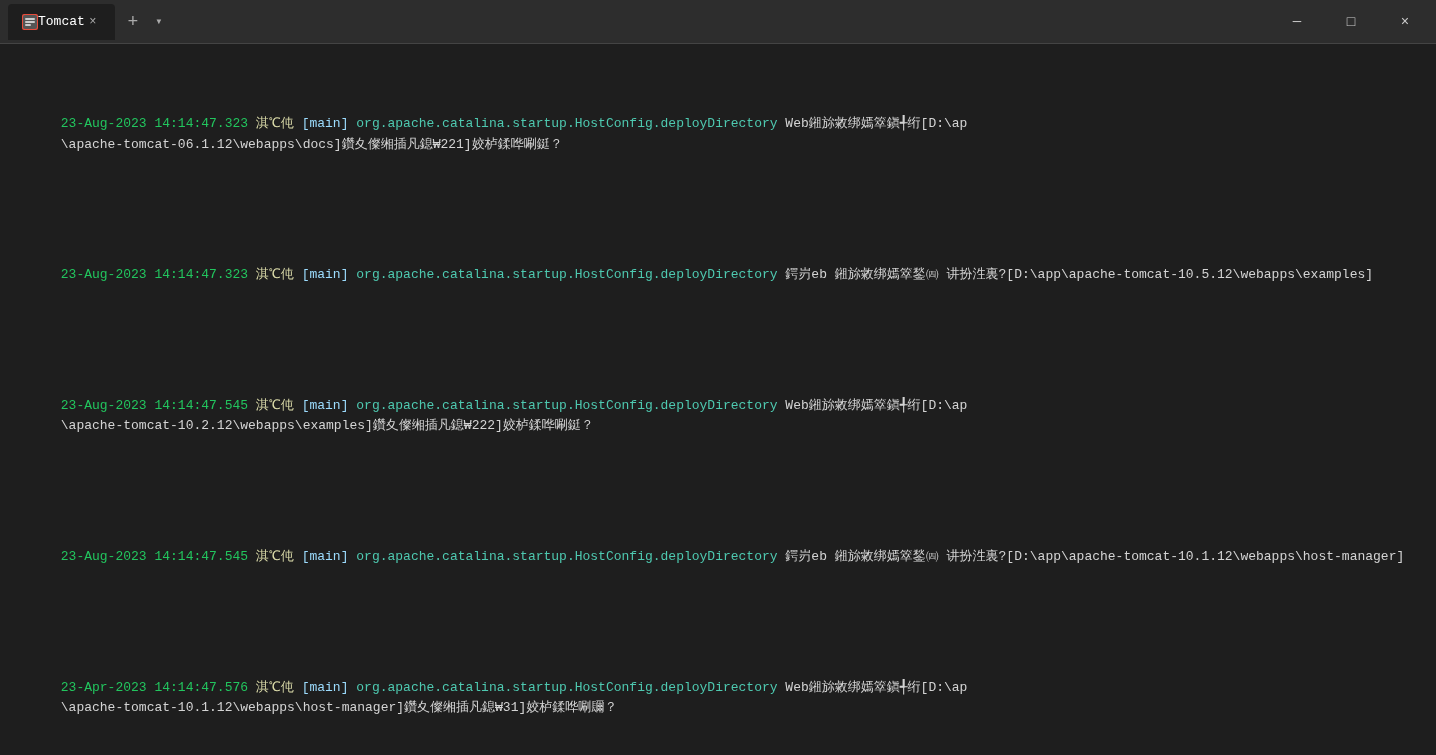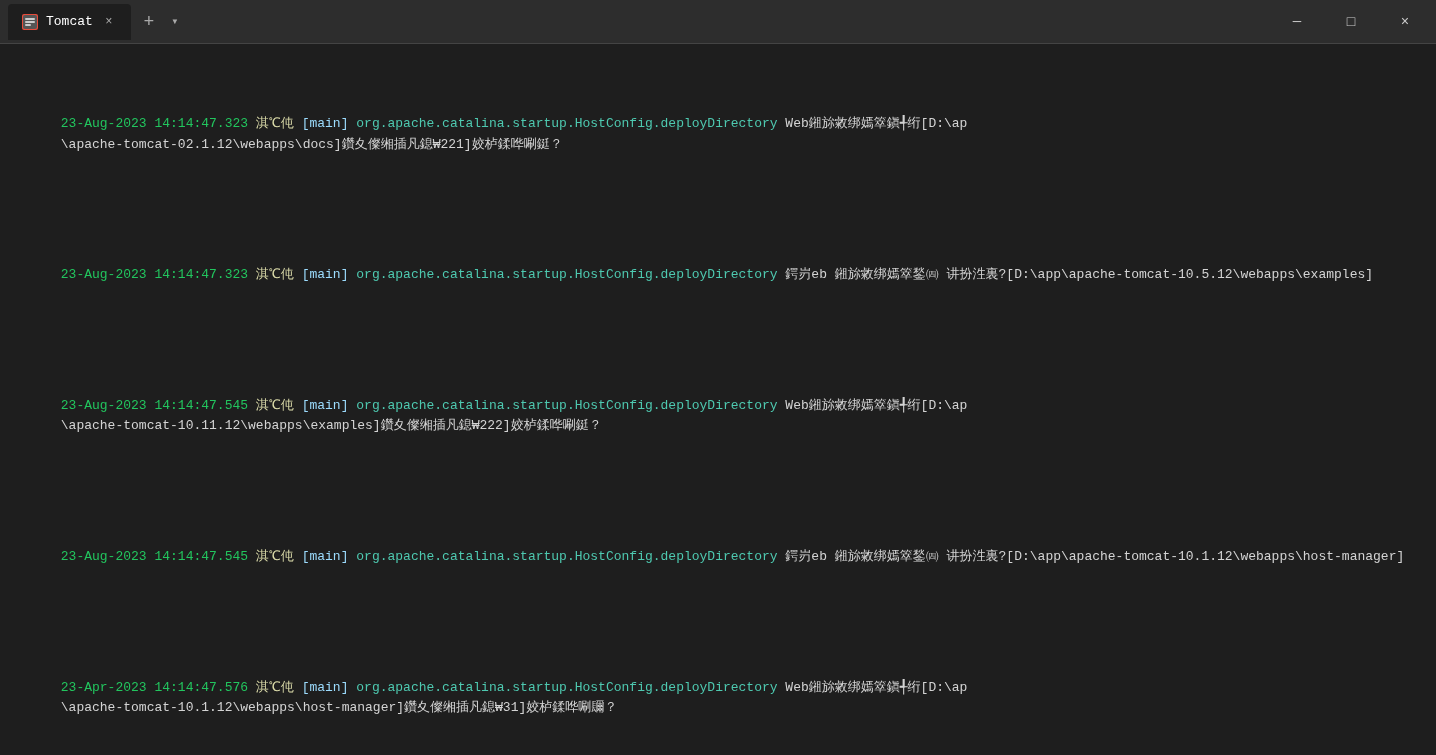--- a/index.html
+++ b/index.html
@@ -33,21 +33,20 @@
 
     .tab-active {
       display: flex;
       align-items: center;
       background: #1e1e1e;
       color: #ffffff;
       padding: 0 14px;
       height: 36px;
       border-radius: 4px 4px 0 0;
       font-size: 13px;
-      gap: 8px;
       margin-right: 4px;
     }
 
     .tab-icon {
       width: 16px;
       height: 16px;
       display: flex;
       align-items: center;
       justify-content: center;
       background: #e74c3c;
@@ -178,30 +177,30 @@
     <div class="window-controls">
       <div class="win-btn minimize">─</div>
       <div class="win-btn maximize">□</div>
       <div class="win-btn close">×</div>
     </div>
   </div>
 
   <div class="console-area">
     <div class="log-block">
       <span><span class="ts">23-Aug-2023 14:14:47.323</span> <span class="level">淇℃伅</span> <span class="thread">[main]</span> <span class="classname">org.apache.catalina.startup.HostConfig.deployDirectory</span><span class="message"> Web鎺旀敹绑嫣箤鎭╃绗[D:\ap</span></span>
-      <span><span class="message">\apache-tomcat-02.1.12\webapps\docs]鑽夊儏缃插凡鎴₩221]姣栌鍒哗唰鋌？</span></span>
+      <span><span class="message">\apache-tomcat-06.1.12\webapps\docs]鑽夊儏缃插凡鎴₩221]姣栌鍒哗唰鋌？</span></span>
     </div>
 
     <div class="log-block">
       <span><span class="ts">23-Aug-2023 14:14:47.323</span> <span class="level">淇℃伅</span> <span class="thread">[main]</span> <span class="classname">org.apache.catalina.startup.HostConfig.deployDirectory</span><span class="message"> 鍔岃eb 鎺旀敹绑嫣箤鍫㈣ 讲扮泩裏?[D:\app\apache-tomcat-10.5.12\webapps\examples]</span></span>
     </div>
 
     <div class="log-block">
       <span><span class="ts">23-Aug-2023 14:14:47.545</span> <span class="level">淇℃伅</span> <span class="thread">[main]</span> <span class="classname">org.apache.catalina.startup.HostConfig.deployDirectory</span><span class="message"> Web鎺旀敹绑嫣箤鎭╃绗[D:\ap</span></span>
-      <span><span class="message">\apache-tomcat-10.11.12\webapps\examples]鑽夊儏缃插凡鎴₩222]姣栌鍒哗唰鋌？</span></span>
+      <span><span class="message">\apache-tomcat-10.2.12\webapps\examples]鑽夊儏缃插凡鎴₩222]姣栌鍒哗唰鋌？</span></span>
     </div>
 
     <div class="log-block">
       <span><span class="ts">23-Aug-2023 14:14:47.545</span> <span class="level">淇℃伅</span> <span class="thread">[main]</span> <span class="classname">org.apache.catalina.startup.HostConfig.deployDirectory</span><span class="message"> 鍔岃eb 鎺旀敹绑嫣箤鍫㈣ 讲扮泩裏?[D:\app\apache-tomcat-10.1.12\webapps\host-manager]</span></span>
     </div>
 
     <div class="log-block">
       <span><span class="ts">23-Apr-2023 14:14:47.576</span> <span class="level">淇℃伅</span> <span class="thread">[main]</span> <span class="classname">org.apache.catalina.startup.HostConfig.deployDirectory</span><span class="message"> Web鎺旀敹绑嫣箤鎭╃绗[D:\ap</span></span>
       <span><span class="message">\apache-tomcat-10.1.12\webapps\host-manager]鑽夊儏缃插凡鎴₩31]姣栌鍒哗唰镾？</span></span>
     </div>

